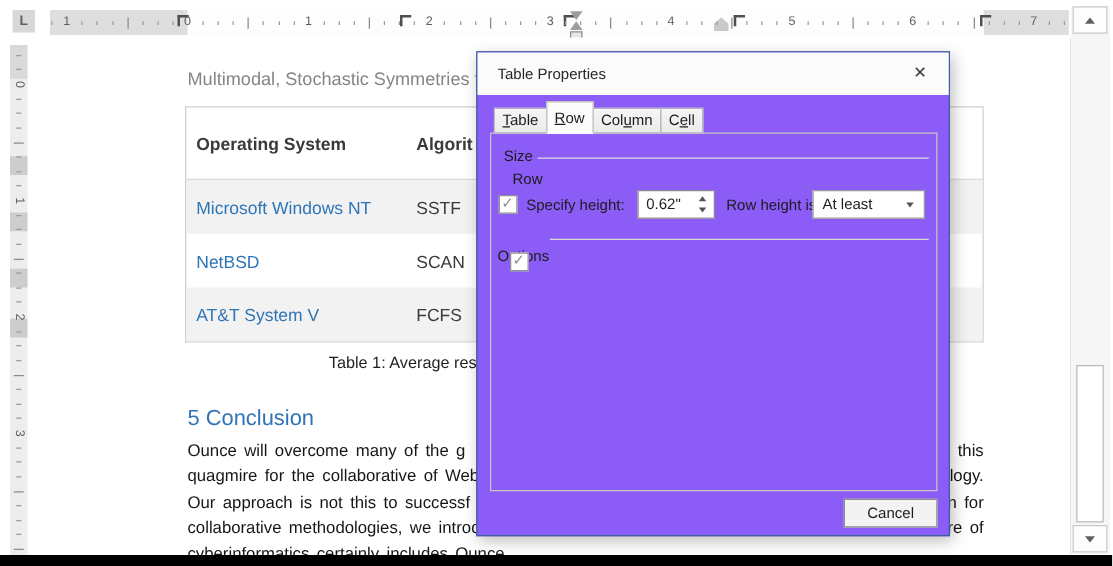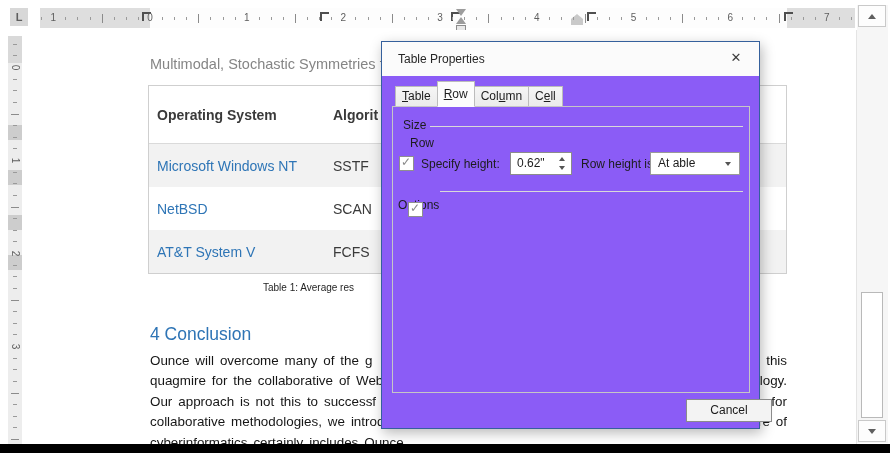--- a/index.html
+++ b/index.html
@@ -32,21 +32,21 @@
   .page{position:absolute;left:38px;top:30px;width:818px;height:414px;background:#ffffff;border-right:1px solid #e4e4e4;}
   .doc-title{position:absolute;left:112px;top:26px;font-size:14.5px;color:#858585;white-space:nowrap;}
   .doc-table{position:absolute;left:110px;top:55px;width:637px;border:1px solid #cfcfcf;background:#fff;}
   .t-head{height:57px;display:flex;align-items:center;font-weight:bold;font-size:14px;color:#3a3a3a;border-bottom:1px solid #dadada;}
   .t-row{height:43px;display:flex;align-items:center;font-size:14px;}
   .t-row.alt{background:#f2f2f2;}
   .c1{width:176px;padding-left:8px;white-space:nowrap;overflow:hidden;}
   .c2{flex:1;white-space:nowrap;}
   .os{color:#2e75b6;}
   .alg{color:#3a3a3a;}
-  .caption{position:absolute;left:225px;top:252px;font-size:10px;color:#1f1f1f;white-space:nowrap;}
+  .caption{position:absolute;left:225px;top:252px;font-size:13px;color:#1f1f1f;white-space:nowrap;}
   .heading{position:absolute;left:112px;top:294px;font-size:17.5px;color:#2e74b5;white-space:nowrap;}
   .bodytext{position:absolute;left:112px;top:321px;width:637px;font-size:13.4px;color:#161616;line-height:20.4px;word-spacing:2.2px;}
   .bline{display:flex;justify-content:space-between;white-space:nowrap;}
 
   
   .scrollbar{position:absolute;left:857px;top:5px;width:31px;height:438px;background:#f6f6f6;}
   .sb-btn{position:absolute;left:1px;width:28px;height:22px;background:#fdfdfd;border:1px solid #c9c9c9;box-sizing:border-box;}
   .sb-up{top:0;} .sb-down{top:415px;}
   .arr-up{position:absolute;left:9px;top:8px;width:0;height:0;border-left:4px solid transparent;border-right:4px solid transparent;border-bottom:5px solid #5f5f5f;}
   .arr-down{position:absolute;left:9px;top:8px;width:0;height:0;border-left:4px solid transparent;border-right:4px solid transparent;border-top:5px solid #5f5f5f;}
@@ -73,21 +73,21 @@
   .spin{position:absolute;left:117px;top:45px;width:62px;height:23px;background:#fff;border:1px solid #8b8b8b;box-sizing:border-box;}
   .spin-val{position:absolute;left:6px;top:3px;}
   .spin-btns{position:absolute;right:2px;top:1px;width:13px;height:19px;}
   .sp-up{position:absolute;left:3px;top:3px;width:0;height:0;border-left:3.5px solid transparent;border-right:3.5px solid transparent;border-bottom:4px solid #555;}
   .sp-down{position:absolute;left:3px;top:12px;width:0;height:0;border-left:3.5px solid transparent;border-right:3.5px solid transparent;border-top:4px solid #555;}
   .combo{position:absolute;left:257px;top:45px;width:90px;height:23px;background:#fff;border:1px solid #999;box-sizing:border-box;}
   .combo-val{position:absolute;left:7px;top:3px;}
   .combo-arrow{position:absolute;right:8px;top:9px;width:0;height:0;border-left:3.5px solid transparent;border-right:3.5px solid transparent;border-top:4px solid #555;}
   .btn{position:absolute;top:357px;height:23px;text-align:center;line-height:20px;font-size:12px;color:#1b1b1b;box-sizing:border-box;background:#f3f3f3;}
   .btn-ok{left:209px;width:76px;border:2px solid #2b579a;}
-  .btn-cancel{left:304px;width:86px;border:1px solid #8b8b8b;}
+  .btn-cancel{left:293px;width:75px;border:1px solid #8b8b8b;}
 </style>
 </head>
 <body>
 
 <div id="app">
 
   <div class="corner-box">L</div>
 
   <div class="hruler" id="hruler">
     <div class="white-zone"></div>
@@ -232,21 +232,21 @@
         <div class="c2 alg">SCAN</div>
       </div>
       <div class="t-row alt">
         <div class="c1 os">AT&amp;T System V</div>
         <div class="c2 alg">FCFS</div>
       </div>
     </div>
 
     <div class="caption">Table 1: Average res</div>
 
-    <div class="heading">4 Conclusion</div>
+    <div class="heading">5 Conclusion</div>
 
     <div class="bodytext">
       <div class="bline">
         <span>Ounce will overcome many of the g</span>
         <span>ve this</span>
       </div>
       <div class="bline">
         <span>quagmire for the collaborative of Web</span>
         <span>nology.</span>
       </div>
@@ -306,21 +306,21 @@
         <span class="spin-val">0.62"</span>
         <div class="spin-btns">
           <div class="sp-up"></div>
           <div class="sp-down"></div>
         </div>
       </div>
 
       <div class="lbl" style="left:188px;top:50px">Row height is:</div>
 
       <div class="combo">
-        <span class="combo-val">At able</span>
+        <span class="combo-val">At least</span>
         <div class="combo-arrow"></div>
       </div>
 
       <div class="lbl" style="left:5px;top:91px">Options</div>
       <div class="grp-line" style="left:47px;top:84px;right:6px"></div>
 
       <div class="checkbox" style="left:15px;top:95px">
         <span class="check-glyph">✓</span>
       </div>
     </div>

